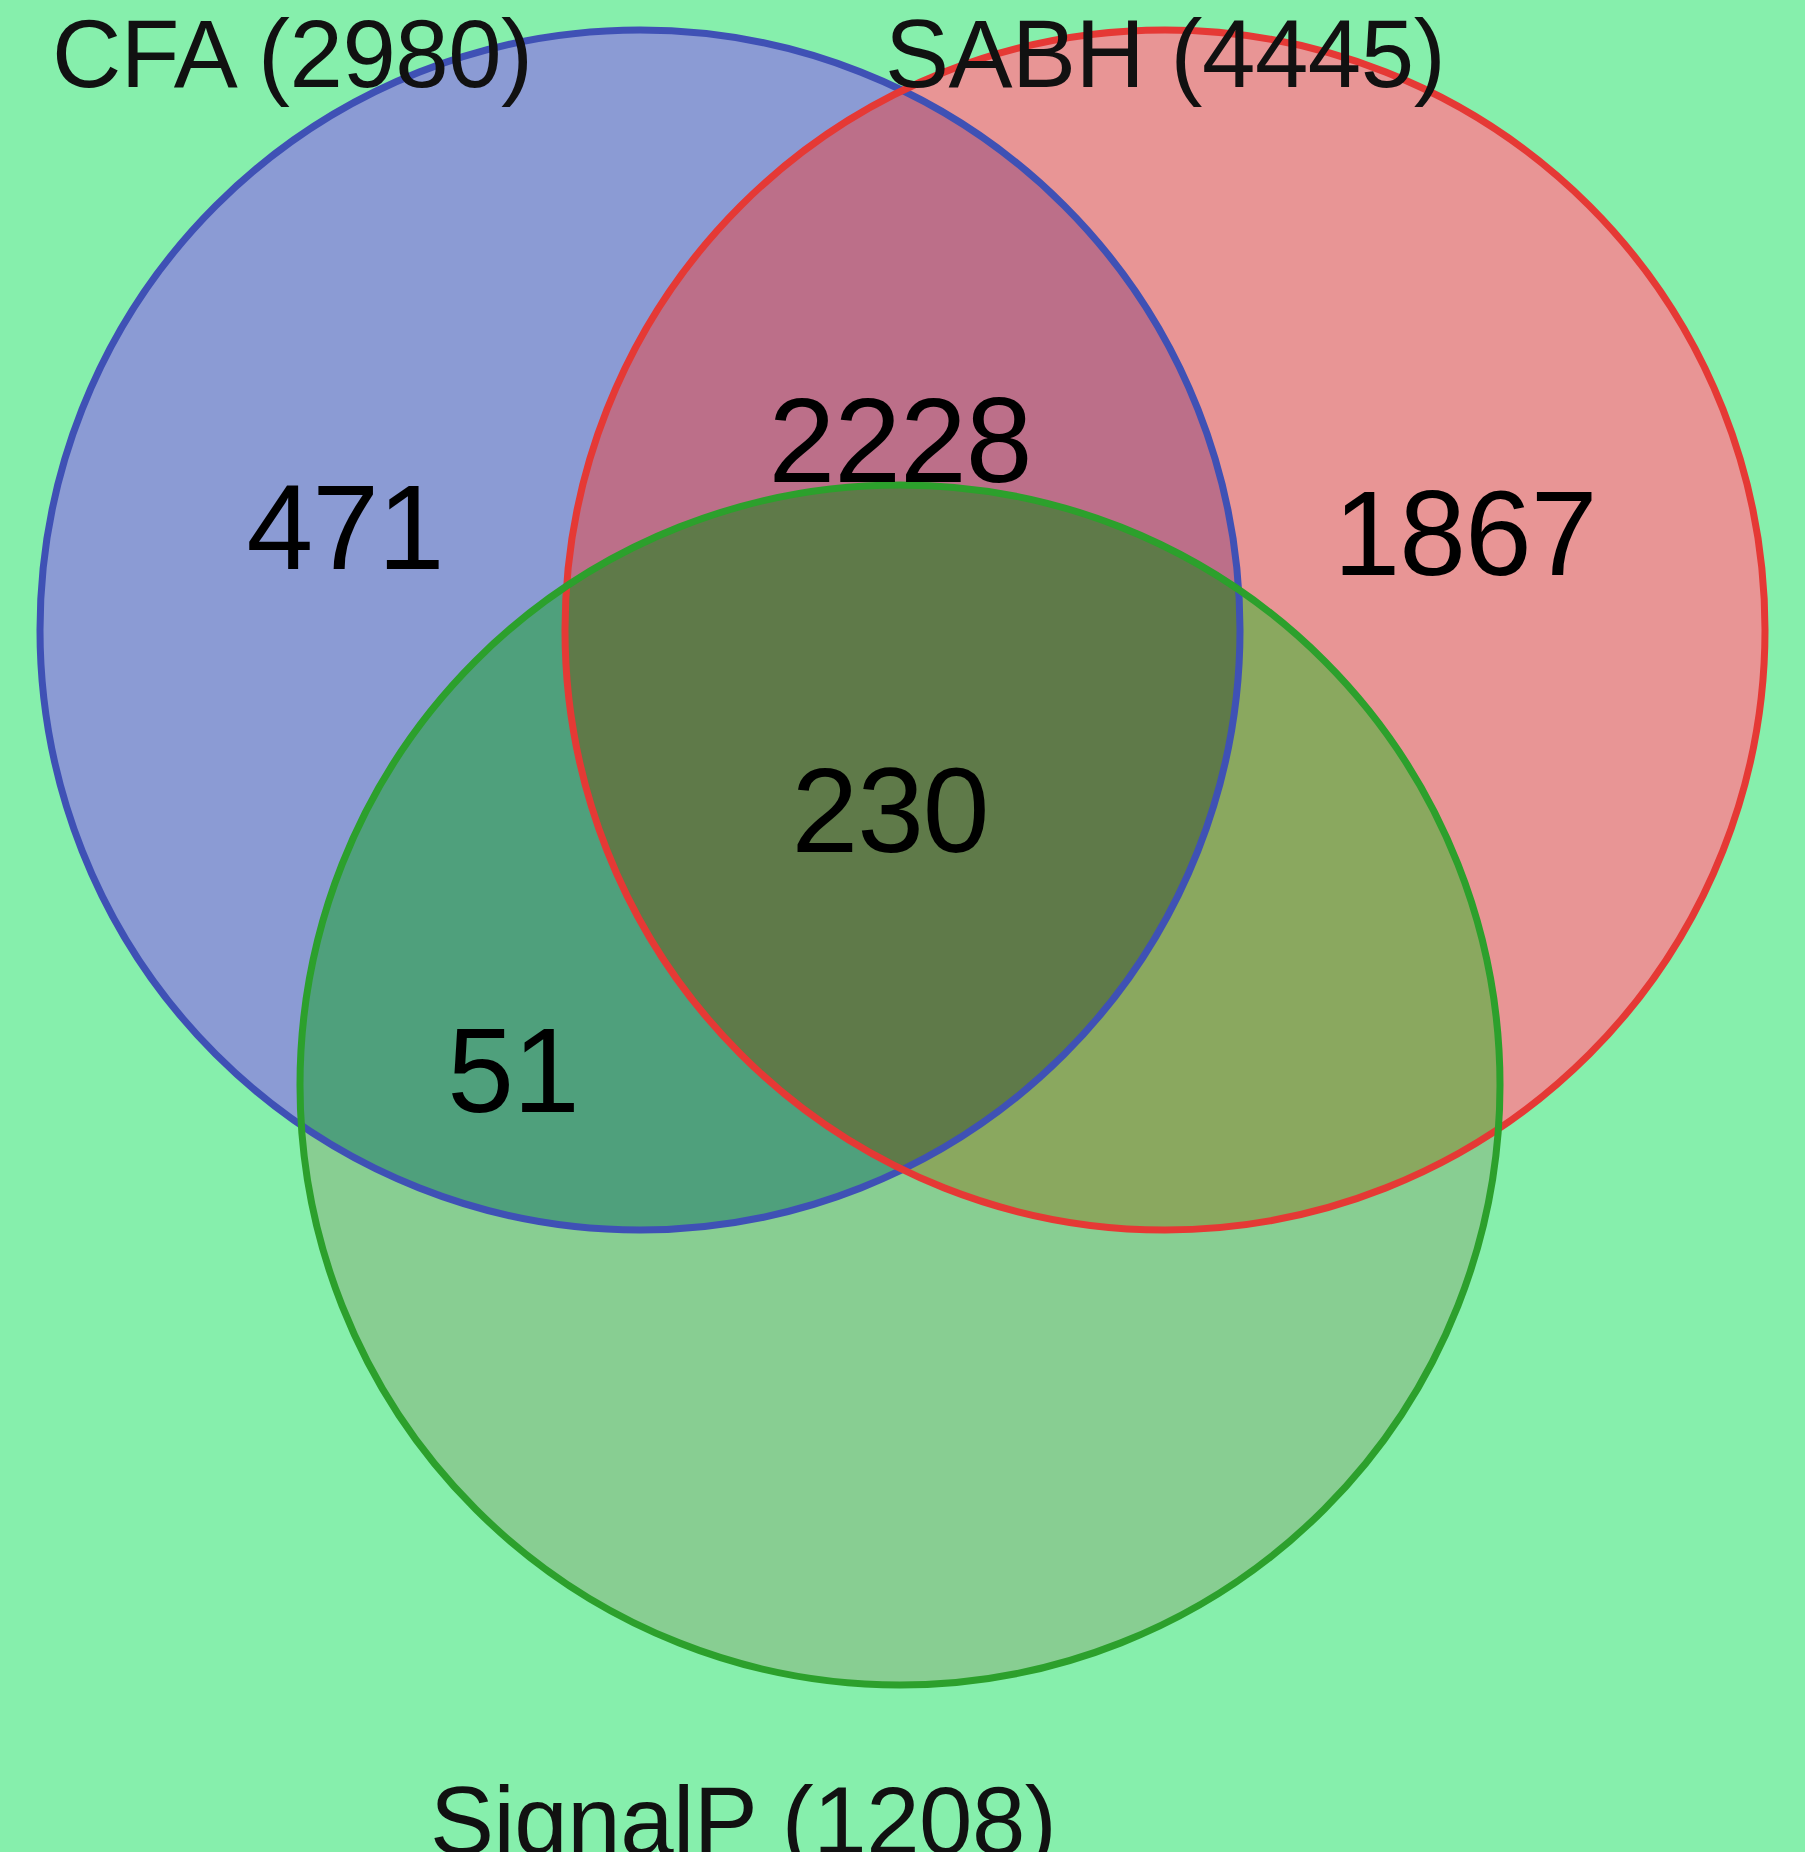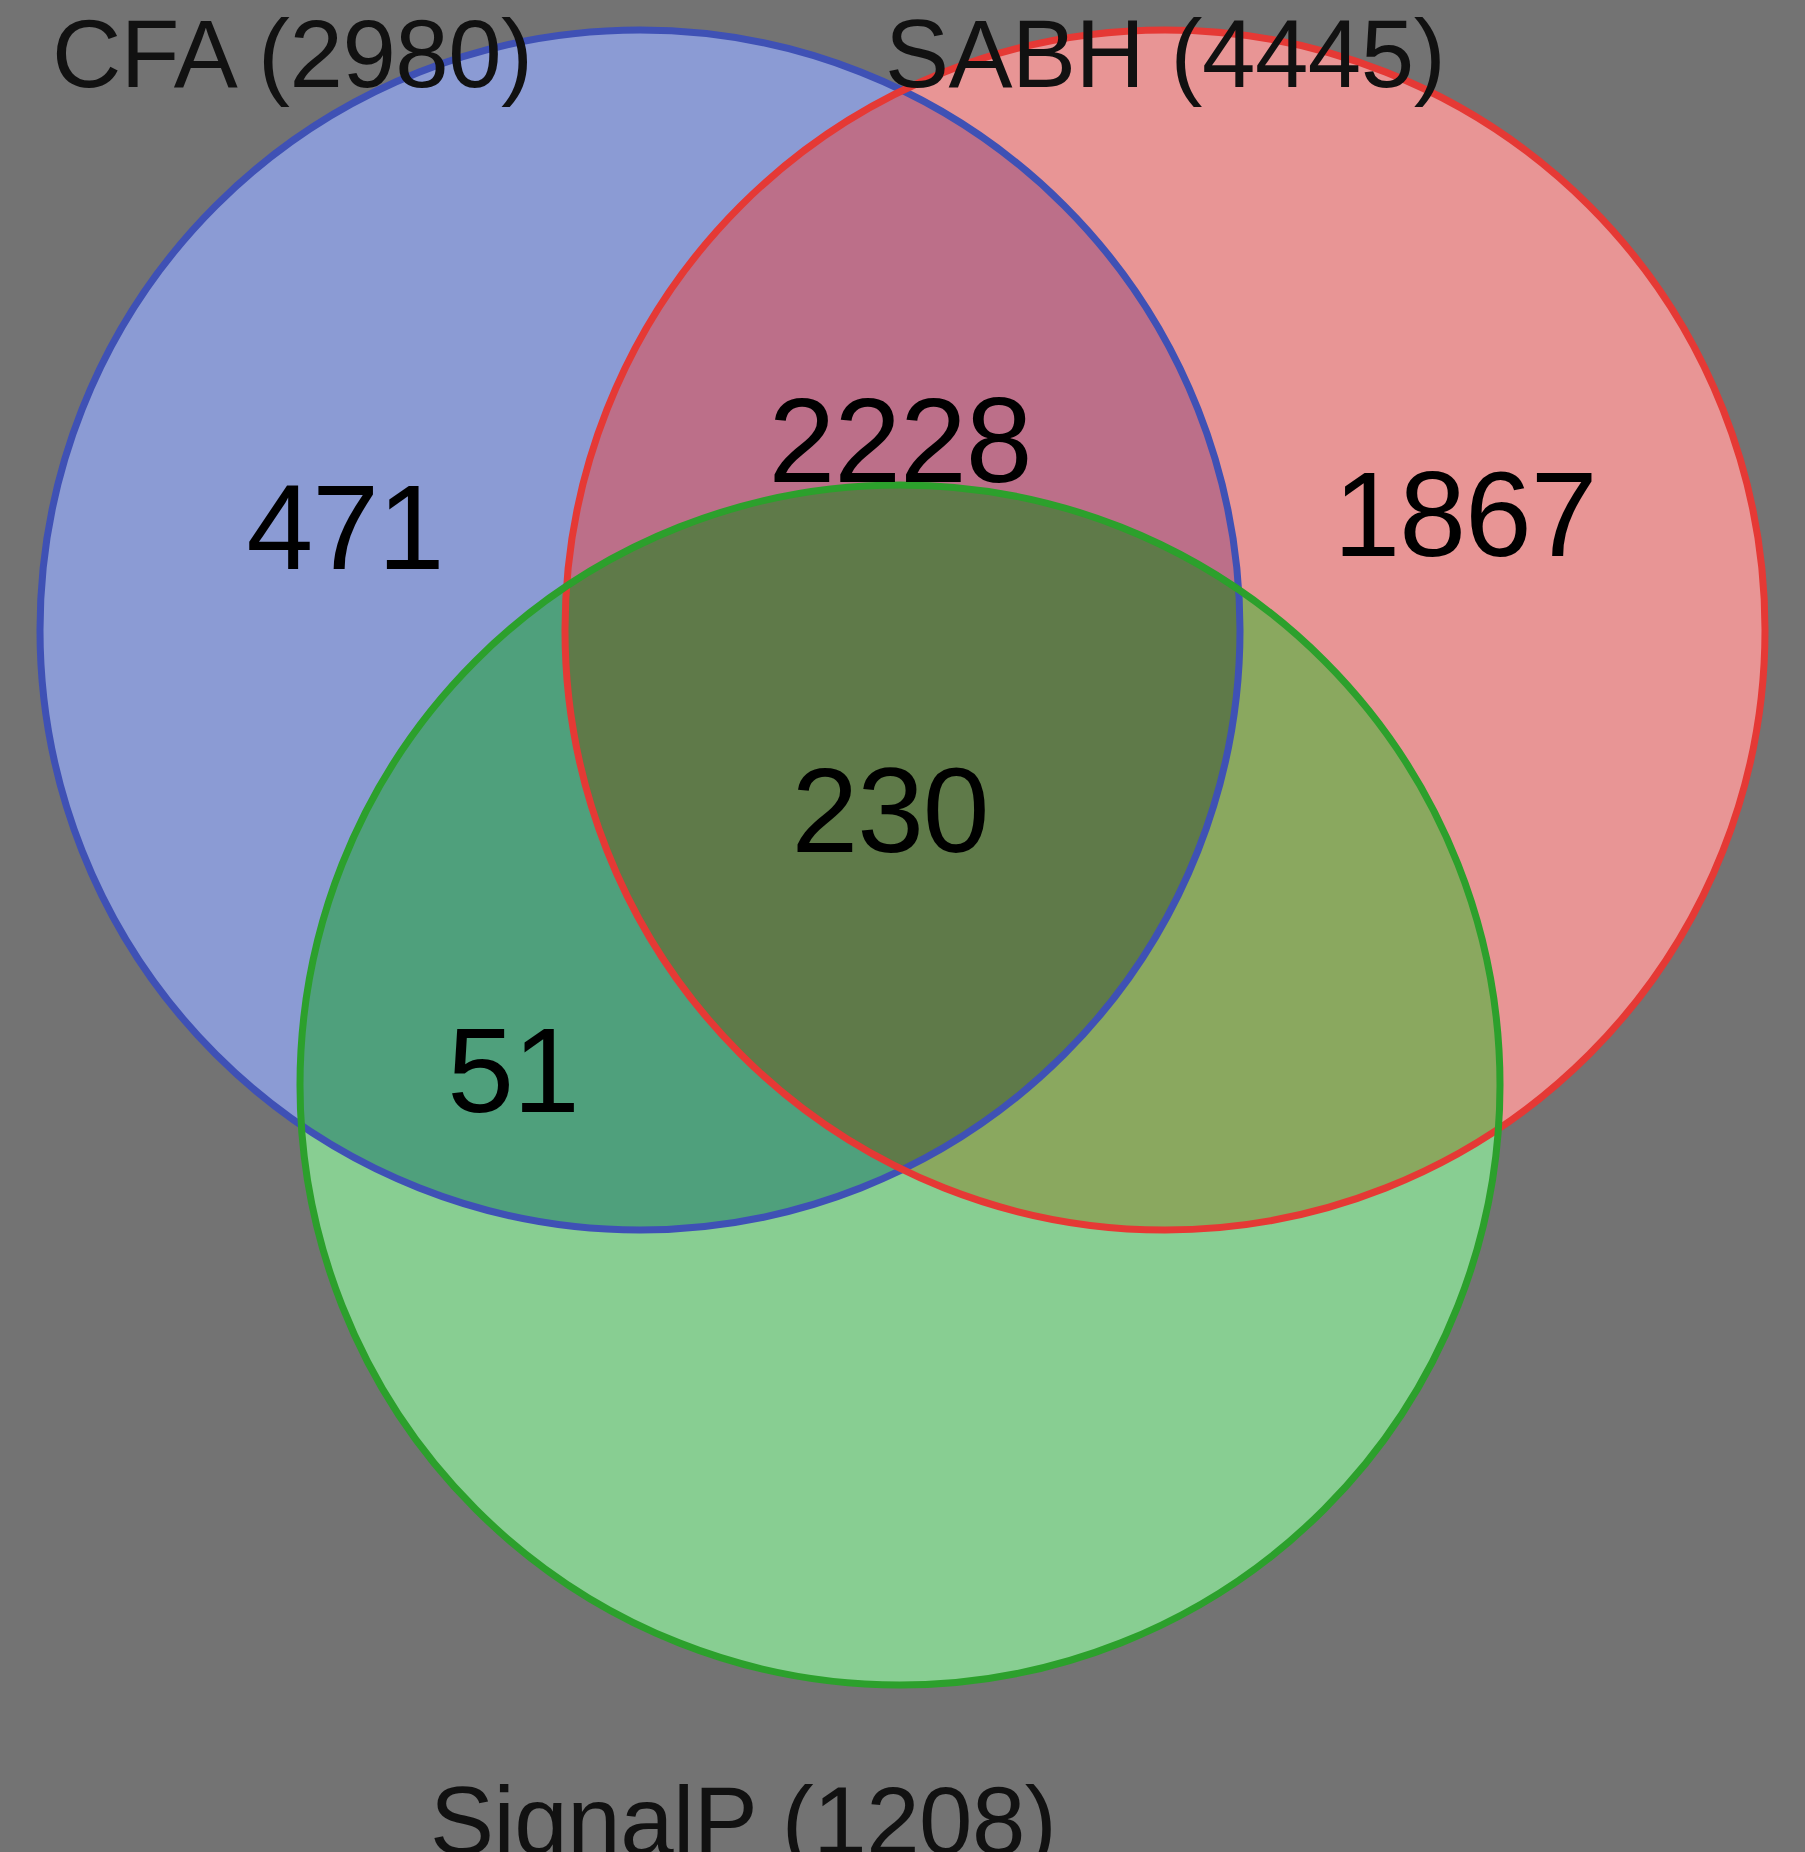--- a/index.html
+++ b/index.html
@@ -11,21 +11,21 @@
     width: 1805px;
     height: 1852px;
     font-family: "Liberation Sans", sans-serif;
     color: #000000;
     overflow: hidden;
   }
   #venn-figure {
     position: relative;
     width: 1805px;
     height: 1852px;
-    background: #737373;
+    background: #86efac;
   }
   #venn-svg {
     position: absolute;
     left: 0;
     top: 0;
     width: 1805px;
     height: 1852px;
   }
   .set-label {
     position: absolute;
@@ -104,21 +104,21 @@
   </svg>
 
   <div class="set-label" id="label-cfa">CFA (2980)</div>
 
   <div class="set-label" id="label-sabh">SABH (4445)</div>
 
   <div class="set-label" id="label-signalp">SignalP (1208)</div>
 
   <div class="region-count" style="left:318px; top:527px;margin-left:27px;">471</div>
 
-  <div class="region-count" style="left:1465px; top:514px;text-align:right;">1867</div>
+  <div class="region-count" style="left:1465px; top:533px;text-align:right;">1867</div>
 
   <div class="region-count" style="left:900px; top:440px;">2228</div>
 
   <div class="region-count" style="left:890px; top:810px;">230</div>
 
   <div class="region-count" style="left:513px; top:1053px;margin-top:17px;">51</div>
 
 
 
 </div>

